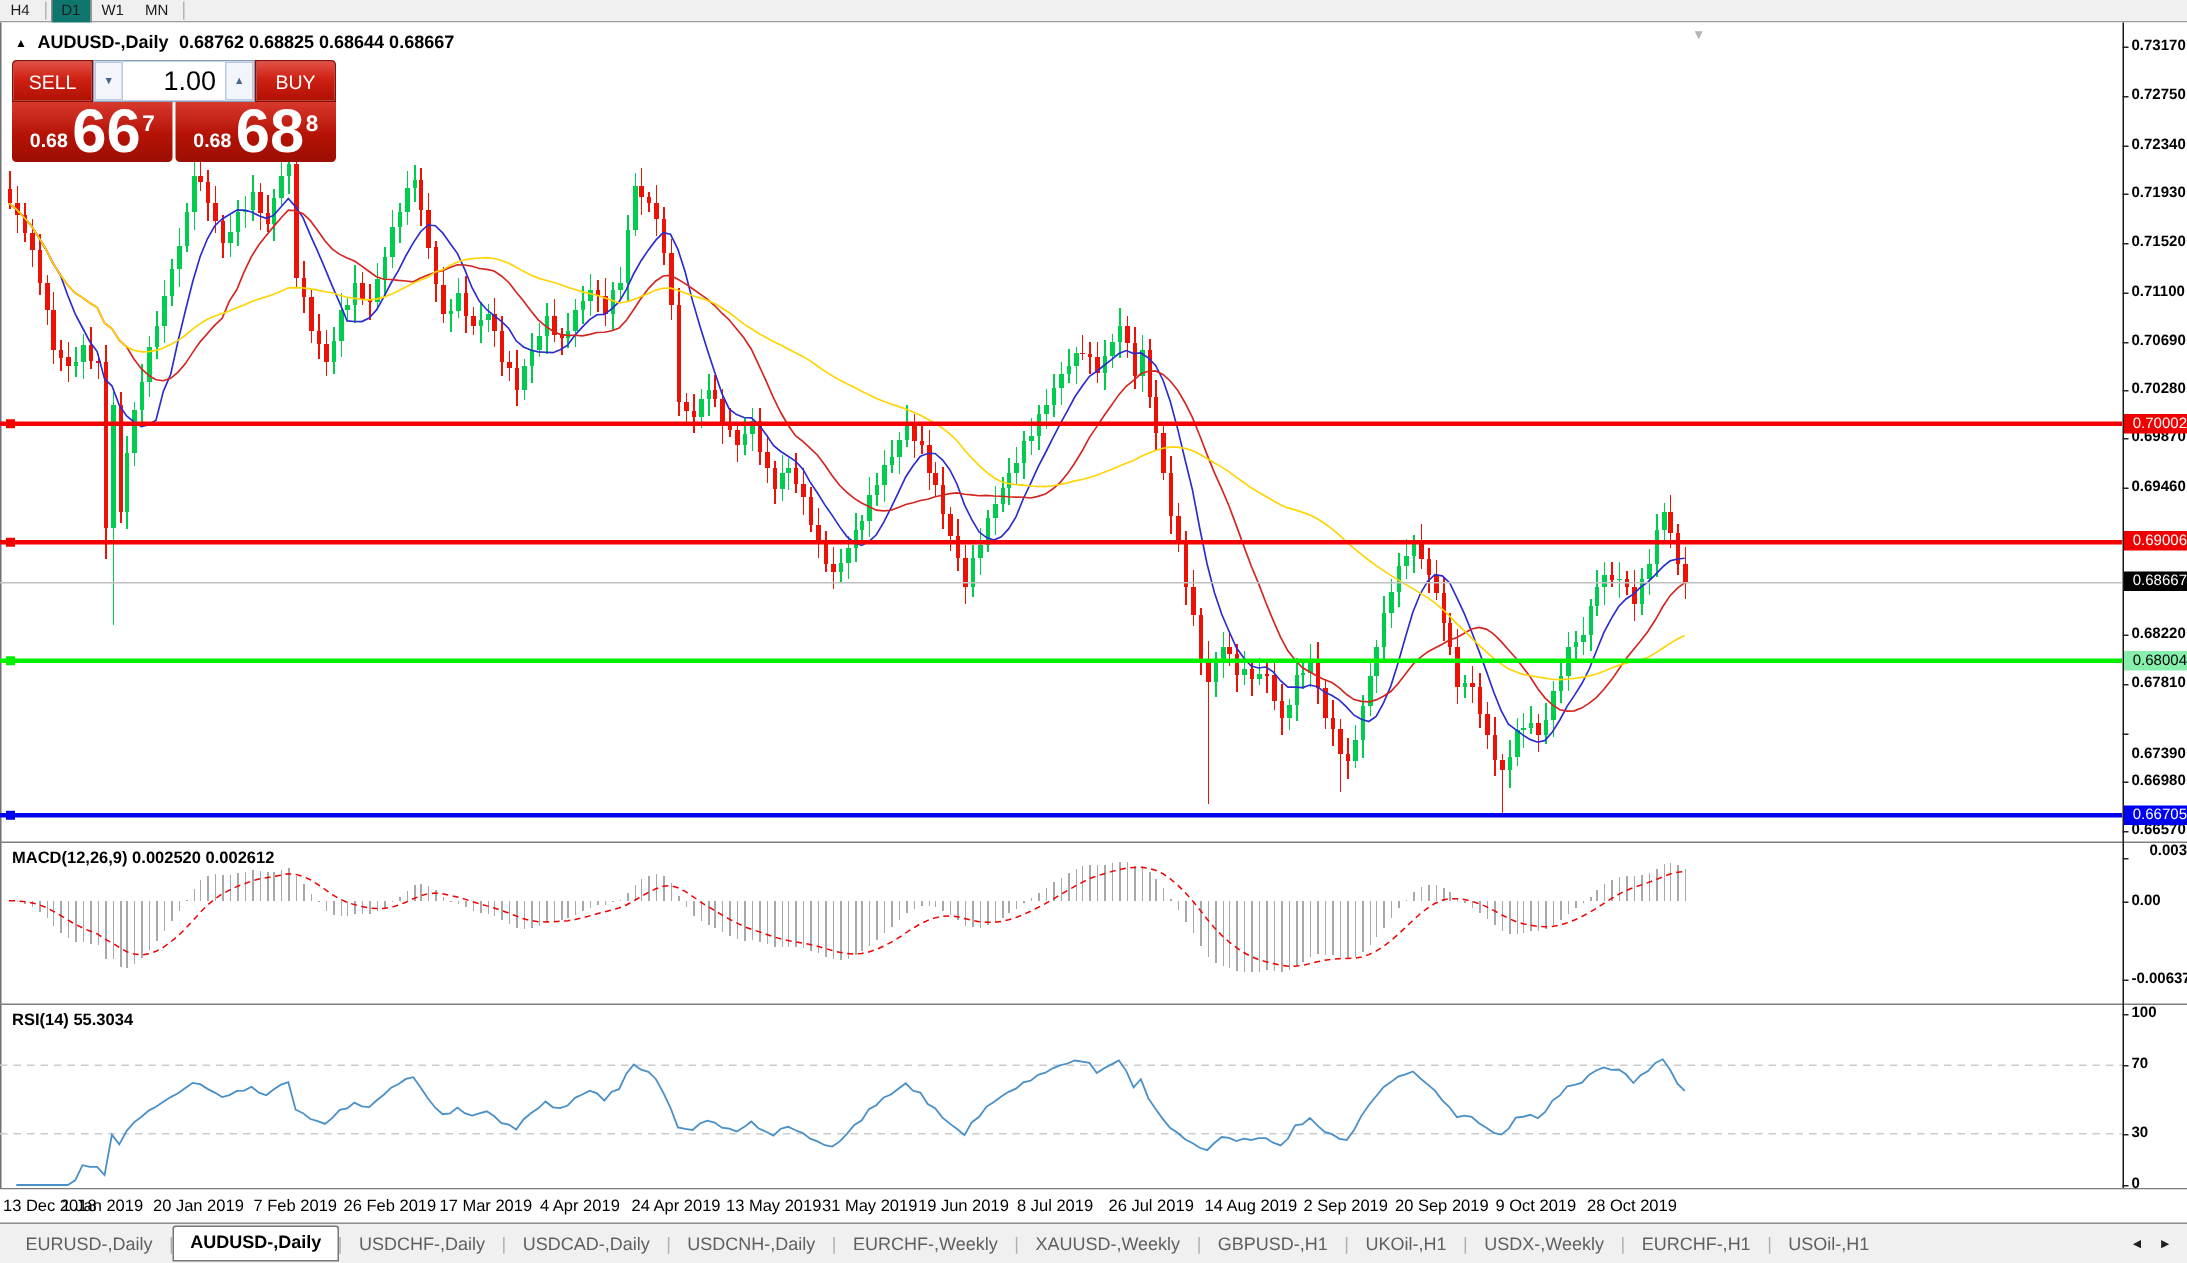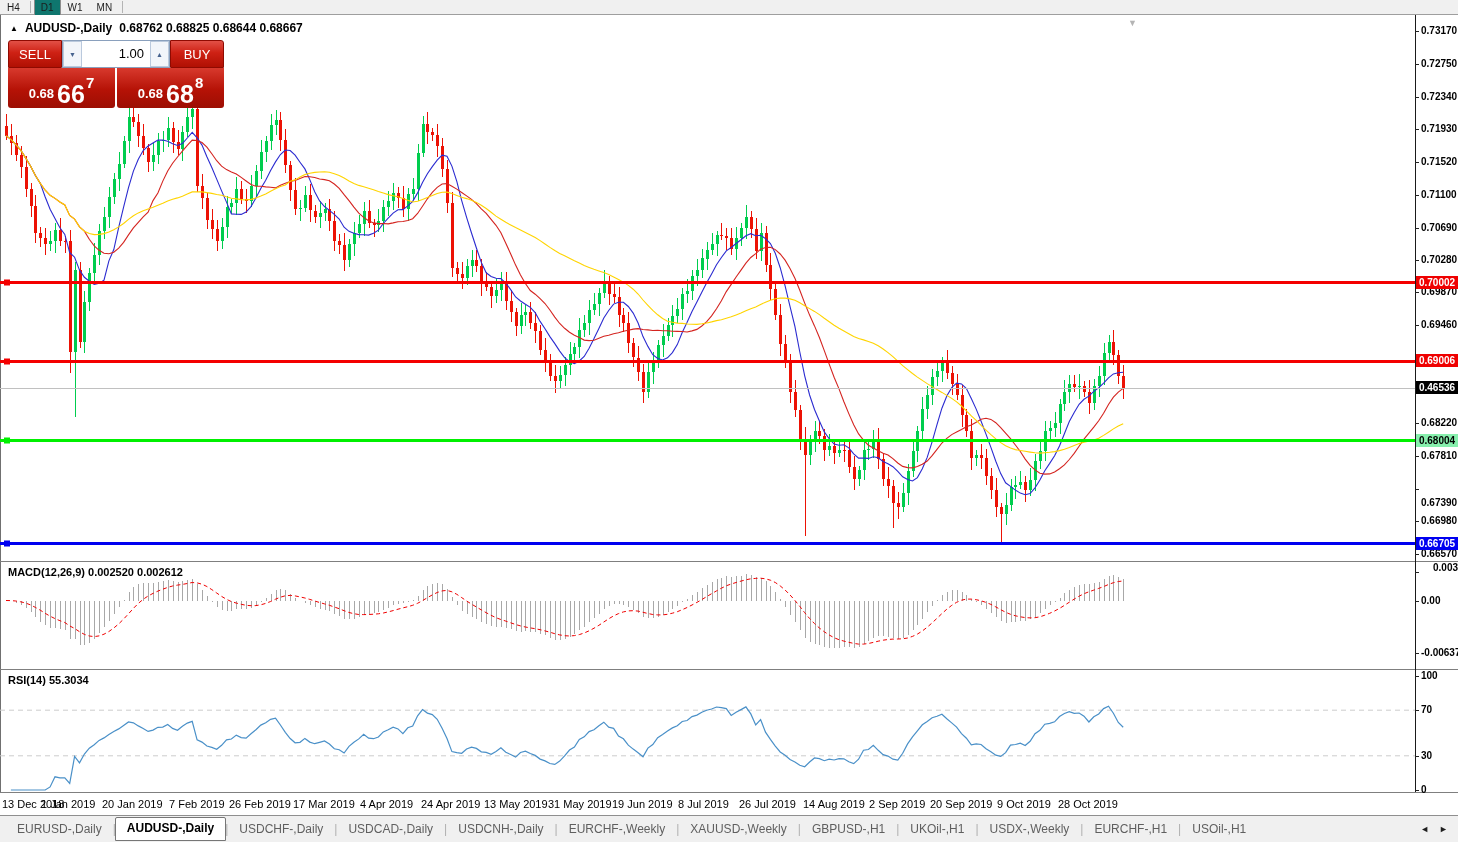--- a/index.html
+++ b/index.html
@@ -22,32 +22,32 @@
   #shift-marker{position:absolute;left:1128px;top:18px;color:#b4b4b4;font-size:9px;z-index:4}
   #trade{position:absolute;left:8px;top:40px;width:216px;z-index:6}
   .trow1{display:flex;height:28px}
   .btn-red{background:linear-gradient(180deg,#e25046,#ce2114 45%,#b01003);border:1px solid #8f0a01;
            color:#fff;font-size:13px;display:flex;align-items:center;justify-content:center;cursor:pointer}
   .sellbtn{width:52px;border-radius:3px 0 0 0}
   .buybtn{width:52px;border-radius:0 3px 0 0}
   .spin{flex:1;background:#fff;border:1px solid #8aa0bd;display:flex;align-items:stretch}
   .spinbtn{width:17px;background:#f2f5fa;border:1px solid #bac9dd;color:#47638f;font-size:7px;
            display:flex;align-items:center;justify-content:center;cursor:pointer}
-  .spin-value{flex:1;text-align:right;padding-right:6px;font-size:13px;color:#000;line-height:26px}
+  .spin-value{flex:1;text-align:right;padding-right:6px;font-size:18px;color:#000;line-height:26px}
   .trow2{display:flex;height:40px;gap:2px;background:#fff}
   .pricecell{flex:1;background:linear-gradient(180deg,#d8392d,#b51206 55%,#9c0e03);color:#fff;
              display:flex;align-items:flex-end;justify-content:center;padding-bottom:1px;border-radius:0 0 3px 3px}
   .pp{font-size:13px;font-weight:bold;margin:0 3px 6px 0}
-  .pb{font-size:25px;font-weight:bold;line-height:0.95}
+  .pb{font-size:41px;font-weight:bold;line-height:0.95}
   .ps{font-size:15px;font-weight:bold;margin:0 0 16px 1px}
   .ind-label{position:absolute;left:8px;font-size:11px;font-weight:bold;color:#000;z-index:4}
   .y-label{position:absolute;left:1421px;font-size:10px;font-weight:bold;color:#000;white-space:nowrap;z-index:3}
   .y-tick{position:absolute;left:1415px;width:4px;height:1px;background:#222;z-index:3}
-  .badge{position:absolute;left:1416px;width:42px;height:13px;font-size:10px;font-weight:bold;
-         text-align:center;line-height:13px;z-index:4}
+  .badge{position:absolute;left:1416px;width:42px;height:13px;font-size:10px;font-weight:normal;
+         text-align:right;line-height:13px;z-index:4}
   .x-label{position:absolute;top:798px;font-size:11px;color:#000;white-space:nowrap;z-index:3}
   #tabbar{position:absolute;left:0;top:815px;width:1458px;height:27px;background:#f0f0f0;
           border-top:1px solid #8f8f8f;display:flex;align-items:center;font-size:12px;color:#5f5f5f;box-sizing:border-box}
   #tabs-container{display:flex;align-items:center;margin-left:6px}
   .tab{padding:0 11px;height:26px;line-height:26px;white-space:nowrap;cursor:pointer}
   .tab.active{background:#fff;border:1px solid #767676;height:22px;line-height:21px;color:#000;
               margin:0 -1px;border-radius:2px 2px 0 0;position:relative;z-index:3;font-weight:bold}
   .tab-sep{color:#b0b0b0}
   #tab-arrows{margin-left:auto;display:flex;gap:10px;padding-right:10px;color:#1f1f1f;font-size:9px}
   #tab-arrows span{cursor:pointer}
@@ -860,21 +860,21 @@
     <div class="y-tick" style="top: 676px;"></div>
     <div class="y-label" style="top: 670px;">100</div>
     <div class="y-tick" style="top: 710px;"></div>
     <div class="y-label" style="top: 704px;">70</div>
     <div class="y-tick" style="top: 756px;"></div>
     <div class="y-label" style="top: 750px;">30</div>
     <div class="y-tick" style="top: 790px;"></div>
     <div class="y-label" style="top: 784px;">0</div>
     <div class="badge" style="top: 276px; background: rgb(239, 0, 0); color: rgb(255, 255, 255);">0.70002</div>
     <div class="badge" style="top: 354px; background: rgb(239, 0, 0); color: rgb(255, 255, 255);">0.69006</div>
-    <div class="badge" style="top: 381px; background: rgb(0, 0, 0); color: rgb(255, 255, 255);">0.46536</div>
+    <div class="badge" style="top: 381px; background: rgb(0, 0, 0); color: rgb(255, 255, 255);">0.68667</div>
     <div class="badge" style="top: 434px; background: #86efac; color: rgb(0, 0, 0);">0.68004</div>
     <div class="badge" style="top: 537px; background: rgb(0, 0, 240); color: rgb(255, 255, 255);">0.66705</div>
     <div class="x-label" style="left: 2px;">13 Dec 2018</div>
     <div class="x-label" style="left: 41px;">1 Jan 2019</div>
     <div class="x-label" style="left: 102px;">20 Jan 2019</div>
     <div class="x-label" style="left: 169px;">7 Feb 2019</div>
     <div class="x-label" style="left: 229px;">26 Feb 2019</div>
     <div class="x-label" style="left: 293px;">17 Mar 2019</div>
     <div class="x-label" style="left: 360px;">4 Apr 2019</div>
     <div class="x-label" style="left: 421px;">24 Apr 2019</div>

